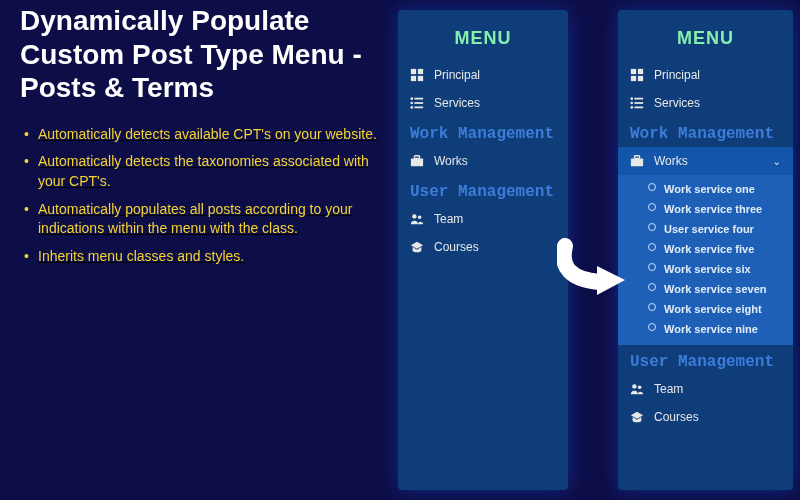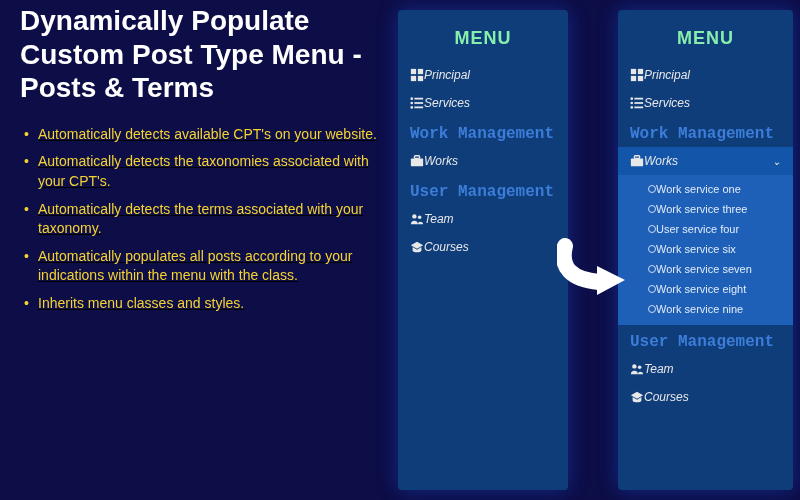--- a/index.html
+++ b/index.html
@@ -75,21 +75,21 @@
       padding: 8px 12px 4px 12px;
       font-family: Liberation Mono, monospace;
     }
     .menu-item {
       display: flex;
       align-items: center;
       padding: 7px 12px;
       color: #e8e8e8;
       font-size: 12px;
       cursor: pointer;
-      font-style: italic;
+      gap: 10px;
     }
     .menu-item.expanded {
       background: #1355a8;
       position: relative;
     }
     .menu-item .icon {
       width: 14px;
       height: 14px;
       display: inline-flex;
       align-items: center;
@@ -102,26 +102,27 @@
     .chevron {
       font-size: 10px;
       color: #e8e8e8;
     }
     .submenu {
       background: #1e60b8;
       padding: 4px 0 6px 0;
     }
     .submenu-item {
       display: flex;
-      align-items: center;
+      align-items: flex-start;
       padding: 4px 12px 4px 30px;
       color: #e2ecf9;
       font-size: 11px;
-      gap: 0;
+      gap: 8px;
       cursor: pointer;
+      font-weight: bold;
     }
     .submenu-item .circle {
       width: 8px;
       height: 8px;
       border: 1.5px solid #c9dcf5;
       border-radius: 50%;
       flex-shrink: 0;
     }
     .arrow-container {
       position: absolute;
@@ -135,21 +136,20 @@
     svg.icon-svg { fill: #e8e8e8; }
   </style>
 </head>
 <body>
 
 <div class="left-content">
   <h1 class="main-title">Dynamically Populate Custom Post Type Menu - Posts &amp; Terms</h1>
   <ul class="bullet-list">
     <li>Automatically detects available CPT's on your website.</li>
     <li>Automatically detects the taxonomies associated with your CPT's.</li>
-    <li>Automatically detects the terms associated with your taxonomy.</li>
     <li>Automatically populates all posts according to your indications within the menu with the class.</li>
     <li>Inherits menu classes and styles.</li>
   </ul>
 </div>
 
 <div class="panel panel-left">
   <div class="menu-header">MENU</div>
 
   <div class="menu-item">
     <span class="icon">
@@ -264,20 +264,24 @@
     <div class="submenu-item">
         <span class="circle"></span>
         <span>Work service three</span>
       </div>
     <div class="submenu-item">
         <span class="circle"></span>
         <span>User service four</span>
       </div>
     <div class="submenu-item">
         <span class="circle"></span>
+        <span>Work service five</span>
+      </div>
+    <div class="submenu-item">
+        <span class="circle"></span>
         <span>Work service six</span>
       </div>
     <div class="submenu-item">
         <span class="circle"></span>
         <span>Work service seven</span>
       </div>
     <div class="submenu-item">
         <span class="circle"></span>
         <span>Work service eight</span>
       </div>

